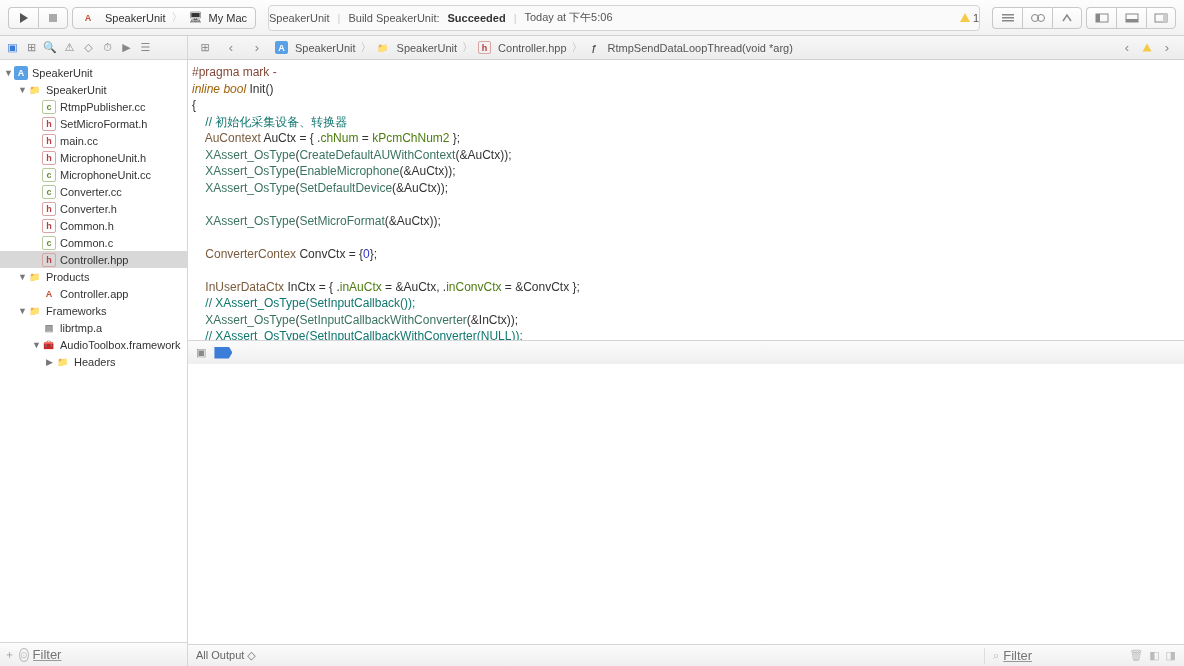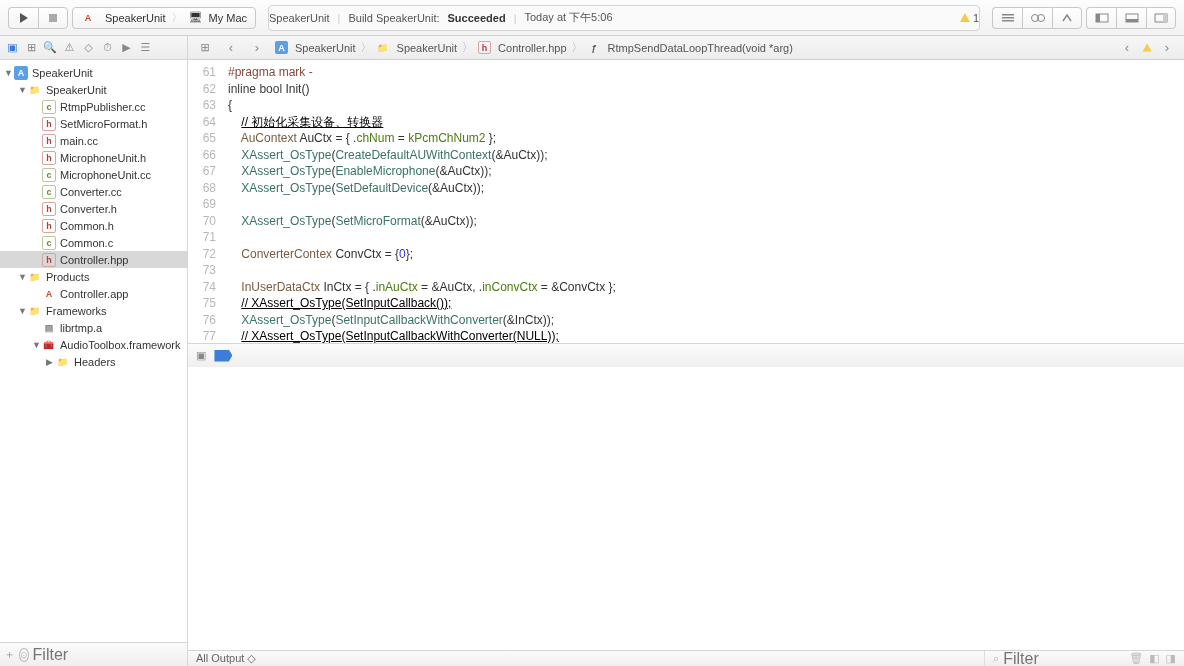--- a/index.html
+++ b/index.html
@@ -41,40 +41,40 @@
 .ficon { width:14px; height:14px; margin-right:4px; display:flex; align-items:center; justify-content:center; font-size:9px; font-weight:bold; border-radius:2px; }
 .ficon.proj { background:#5aa0e6; color:#fff; }
 .ficon.folder { color:#5aa0e6; }
 .ficon.h { color:#b0413e; border:1px solid #d9a4a2; }
 .ficon.c { color:#6a8a3a; border:1px solid #b6c99a; }
 .ficon.cc { color:#6a8a3a; border:1px solid #b6c99a; }
 .ficon.app { color:#c94f2f; }
 .ficon.a { color:#888; }
 .ficon.fw { color:#d6a23a; }
 .nav-bottom { height:24px; border-top:1px solid #d6d6d6; background:linear-gradient(#fbfbfb,#efefef); display:flex; align-items:center; padding:0 4px; gap:4px; }
-.filter-input { flex:1; height:16px; border:none; background:transparent; font-size:16px; color:#999; outline:none; }
+.filter-input { flex:1; height:16px; border:none; background:transparent; font-size:13px; color:#999; outline:none;text-decoration:underline; }
 .circ { width:14px;height:14px;border:1px solid #bbb;border-radius:50%;display:flex;align-items:center;justify-content:center;font-size:9px;color:#bbb;cursor:pointer; }
 
 
 .editor { flex:1; display:flex; flex-direction:column; background:#fff; }
 .code-wrap { flex:1; display:flex; overflow:hidden; font-family:Menlo,Consolas,monospace; font-size:12px; line-height:16.5px; }
 .gutter { width:36px; text-align:right; color:#b8b8b8; padding:4px 8px 4px 0; background:#fff; user-select:none; }
 .code { flex:1; padding:4px 0 4px 4px; white-space:pre; overflow:hidden; color:#333; }
-.kw { color:#404040; }
+.kw { color:#a16207;font-style:italic; }
 .type { color:#7a5c3e; }
 .fn { color:#3a7360; }
 .mem { color:#4d7c0f; }
 .num { color:#3131d8; }
-.cm { color:#000000;text-decoration:underline; }
+.cm { color:#0f766e; }
 .pp { color:#834939; }
 
 .dbg-bar { height:24px; border-top:1px solid #d6d6d6; background:linear-gradient(#fbfbfb,#efefef); display:flex; align-items:center; padding:0 8px; gap:8px; }
 .tag-blue { display:inline-block; width:18px; height:12px; background:#3b7dd8; clip-path:polygon(0 0,80% 0,100% 50%,80% 100%,0 100%); }
 
-.console-bar { height:16px; border-top:1px solid #d6d6d6; background:linear-gradient(#fbfbfb,#efefef); display:flex; align-items:center; padding:0 8px; gap:1px; font-size:11px; color:#666; }
+.console-bar { height:22px; border-top:1px solid #d6d6d6; background:linear-gradient(#fbfbfb,#efefef); display:flex; align-items:center; padding:0 8px; gap:1px; font-size:11px; color:#666; }
 .console-bar .right { margin-left:auto; display:flex; gap:6px; align-items:center; }
 .filter-box { display:flex; align-items:center; gap:4px; border-left:1px solid #ddd; padding-left:8px; }
 
 svg { display:block; }
 </style>
 </head>
 <body>
 
 <div class="toolbar">
   <div class="tb-group">
@@ -291,39 +291,20 @@
             <span>RtmpSendDataLoopThread(void *arg)</span>
           </span>
         </div>
       <div class="right">
         <div class="jb jb-chev">‹</div>
         <span class="tri-warn" style="transform:scale(0.9)"></span>
         <div class="jb jb-chev">›</div>
       </div>
     </div>
     <div class="code-wrap">
-      <div class="gutter" id="gutter">
-          <div>61</div>
-          <div>62</div>
-          <div>63</div>
-          <div>64</div>
-          <div>65</div>
-          <div>66</div>
-          <div>67</div>
-          <div>68</div>
-          <div>69</div>
-          <div>70</div>
-          <div>71</div>
-          <div>72</div>
-          <div>73</div>
-          <div>74</div>
-          <div>75</div>
-          <div>76</div>
-          <div>77</div>
-        </div>
       <div class="code" id="code"><div><span class="pp">#pragma mark -</span></div><div><span class="kw">inline</span><span> </span><span class="kw">bool</span><span> Init()</span></div><div><span>{</span></div><div><span>    </span><span class="cm">// 初始化采集设备、转换器</span></div><div><span>    </span><span class="type">AuContext</span><span> AuCtx = { .</span><span class="mem">chNum</span><span> = </span><span class="mem">kPcmChNum2</span><span> };</span></div><div><span>    </span><span class="fn">XAssert_OsType</span><span>(</span><span class="fn">CreateDefaultAUWithContext</span><span>(&amp;AuCtx));</span></div><div><span>    </span><span class="fn">XAssert_OsType</span><span>(</span><span class="fn">EnableMicrophone</span><span>(&amp;AuCtx));</span></div><div><span>    </span><span class="fn">XAssert_OsType</span><span>(</span><span class="fn">SetDefaultDevice</span><span>(&amp;AuCtx));</span></div><div>&nbsp;</div><div><span>    </span><span class="fn">XAssert_OsType</span><span>(</span><span class="fn">SetMicroFormat</span><span>(&amp;AuCtx));</span></div><div>&nbsp;</div><div><span>    </span><span class="type">ConverterContex</span><span> ConvCtx = {</span><span class="num">0</span><span>};</span></div><div>&nbsp;</div><div><span>    </span><span class="type">InUserDataCtx</span><span> InCtx = { .</span><span class="mem">inAuCtx</span><span> = &amp;AuCtx, .</span><span class="mem">inConvCtx</span><span> = &amp;ConvCtx };</span></div><div><span>    </span><span class="cm">// XAssert_OsType(SetInputCallback());</span></div><div><span>    </span><span class="fn">XAssert_OsType</span><span>(</span><span class="fn">SetInputCallbackWithConverter</span><span>(&amp;InCtx));</span></div><div><span>    </span><span class="cm">// XAssert_OsType(SetInputCallbackWithConverter(NULL));</span></div></div>
     </div>
     <div class="dbg-bar">
       <span style="color:#888;cursor:pointer;">▣</span>
       <span class="tag-blue"></span>
     </div>
     <div style="flex:1;background:#fff;"></div>
     <div class="console-bar">
       <span style="cursor:pointer;"><span>All Output</span> ◇</span>
       <div class="right">

